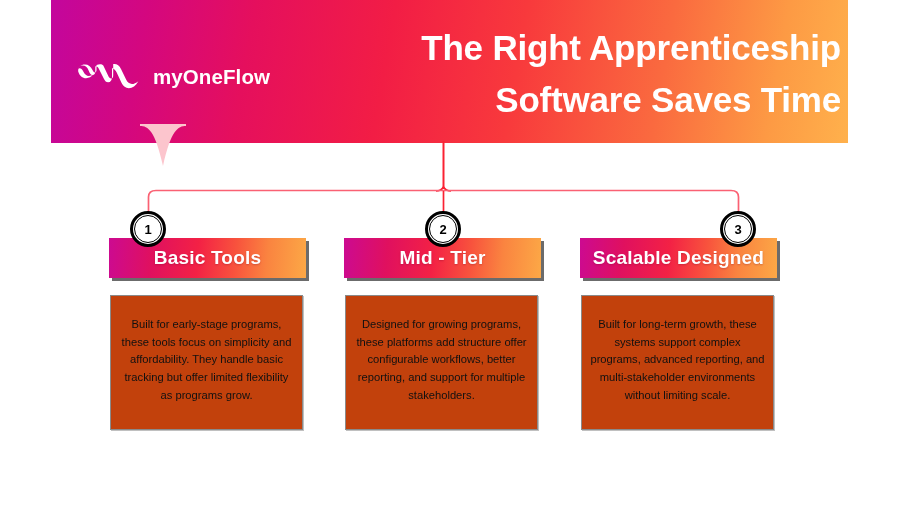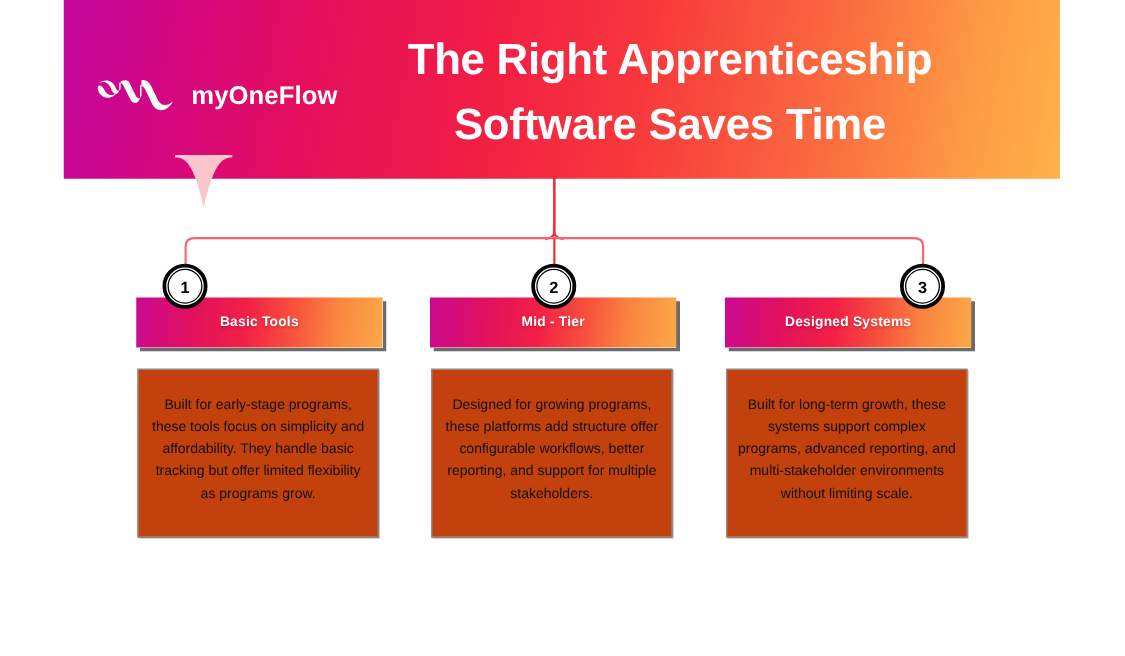--- a/index.html
+++ b/index.html
@@ -62,21 +62,21 @@
     letter-spacing: 0.1px;
     line-height: 1;
     white-space: nowrap;
   }
 
   .header-title {
     position: absolute;
     left: 180px;
     top: 22px;
     width: 610px;
-    text-align: center;
+    text-align: right;
     color: #ffffff;
     font-size: 35px;
     font-weight: bold;
     line-height: 1.48;
     letter-spacing: -0.2px;
   }
   .header-title .tline { display: block; }
 
   
   .pink-arrow {
@@ -116,21 +116,21 @@
         #f8533d 64%,
         #fa8440 80%,
         #fca846 100%);
     box-shadow: 3px 3px 0 0 rgba(75,75,75,0.82);
     display: flex;
     align-items: center;
     justify-content: center;
   }
   .card-header-label {
     color: #ffffff;
-    font-size: 11px;
+    font-size: 19px;
     font-weight: bold;
     letter-spacing: 0.2px;
     text-shadow: 0 1px 2px rgba(120,0,40,0.30);
     white-space: nowrap;
   }
 
   .card-body {
     position: absolute;
     top: 57px;
     left: 1px;
@@ -256,21 +256,21 @@
     <div class="card-header">
       <span class="card-header-label">Mid - Tier</span>
     </div>
     <div class="card-body">
       <div class="card-body-text">Designed for growing programs, these platforms add structure offer configurable workflows, better reporting, and support for multiple stakeholders.</div>
     </div>
   </div>
 
   <div class="card card-3">
     <div class="card-header">
-      <span class="card-header-label">Designed Systems</span>
+      <span class="card-header-label">Scalable Designed</span>
     </div>
     <div class="card-body">
       <div class="card-body-text">Built for long-term growth, these systems support complex programs, advanced reporting, and multi-stakeholder environments without limiting scale.</div>
     </div>
   </div>
 
   <div class="badge badge-1">
     <div class="badge-ring-outer"></div>
     <div class="badge-ring-inner">
       <span class="badge-num">1</span>

